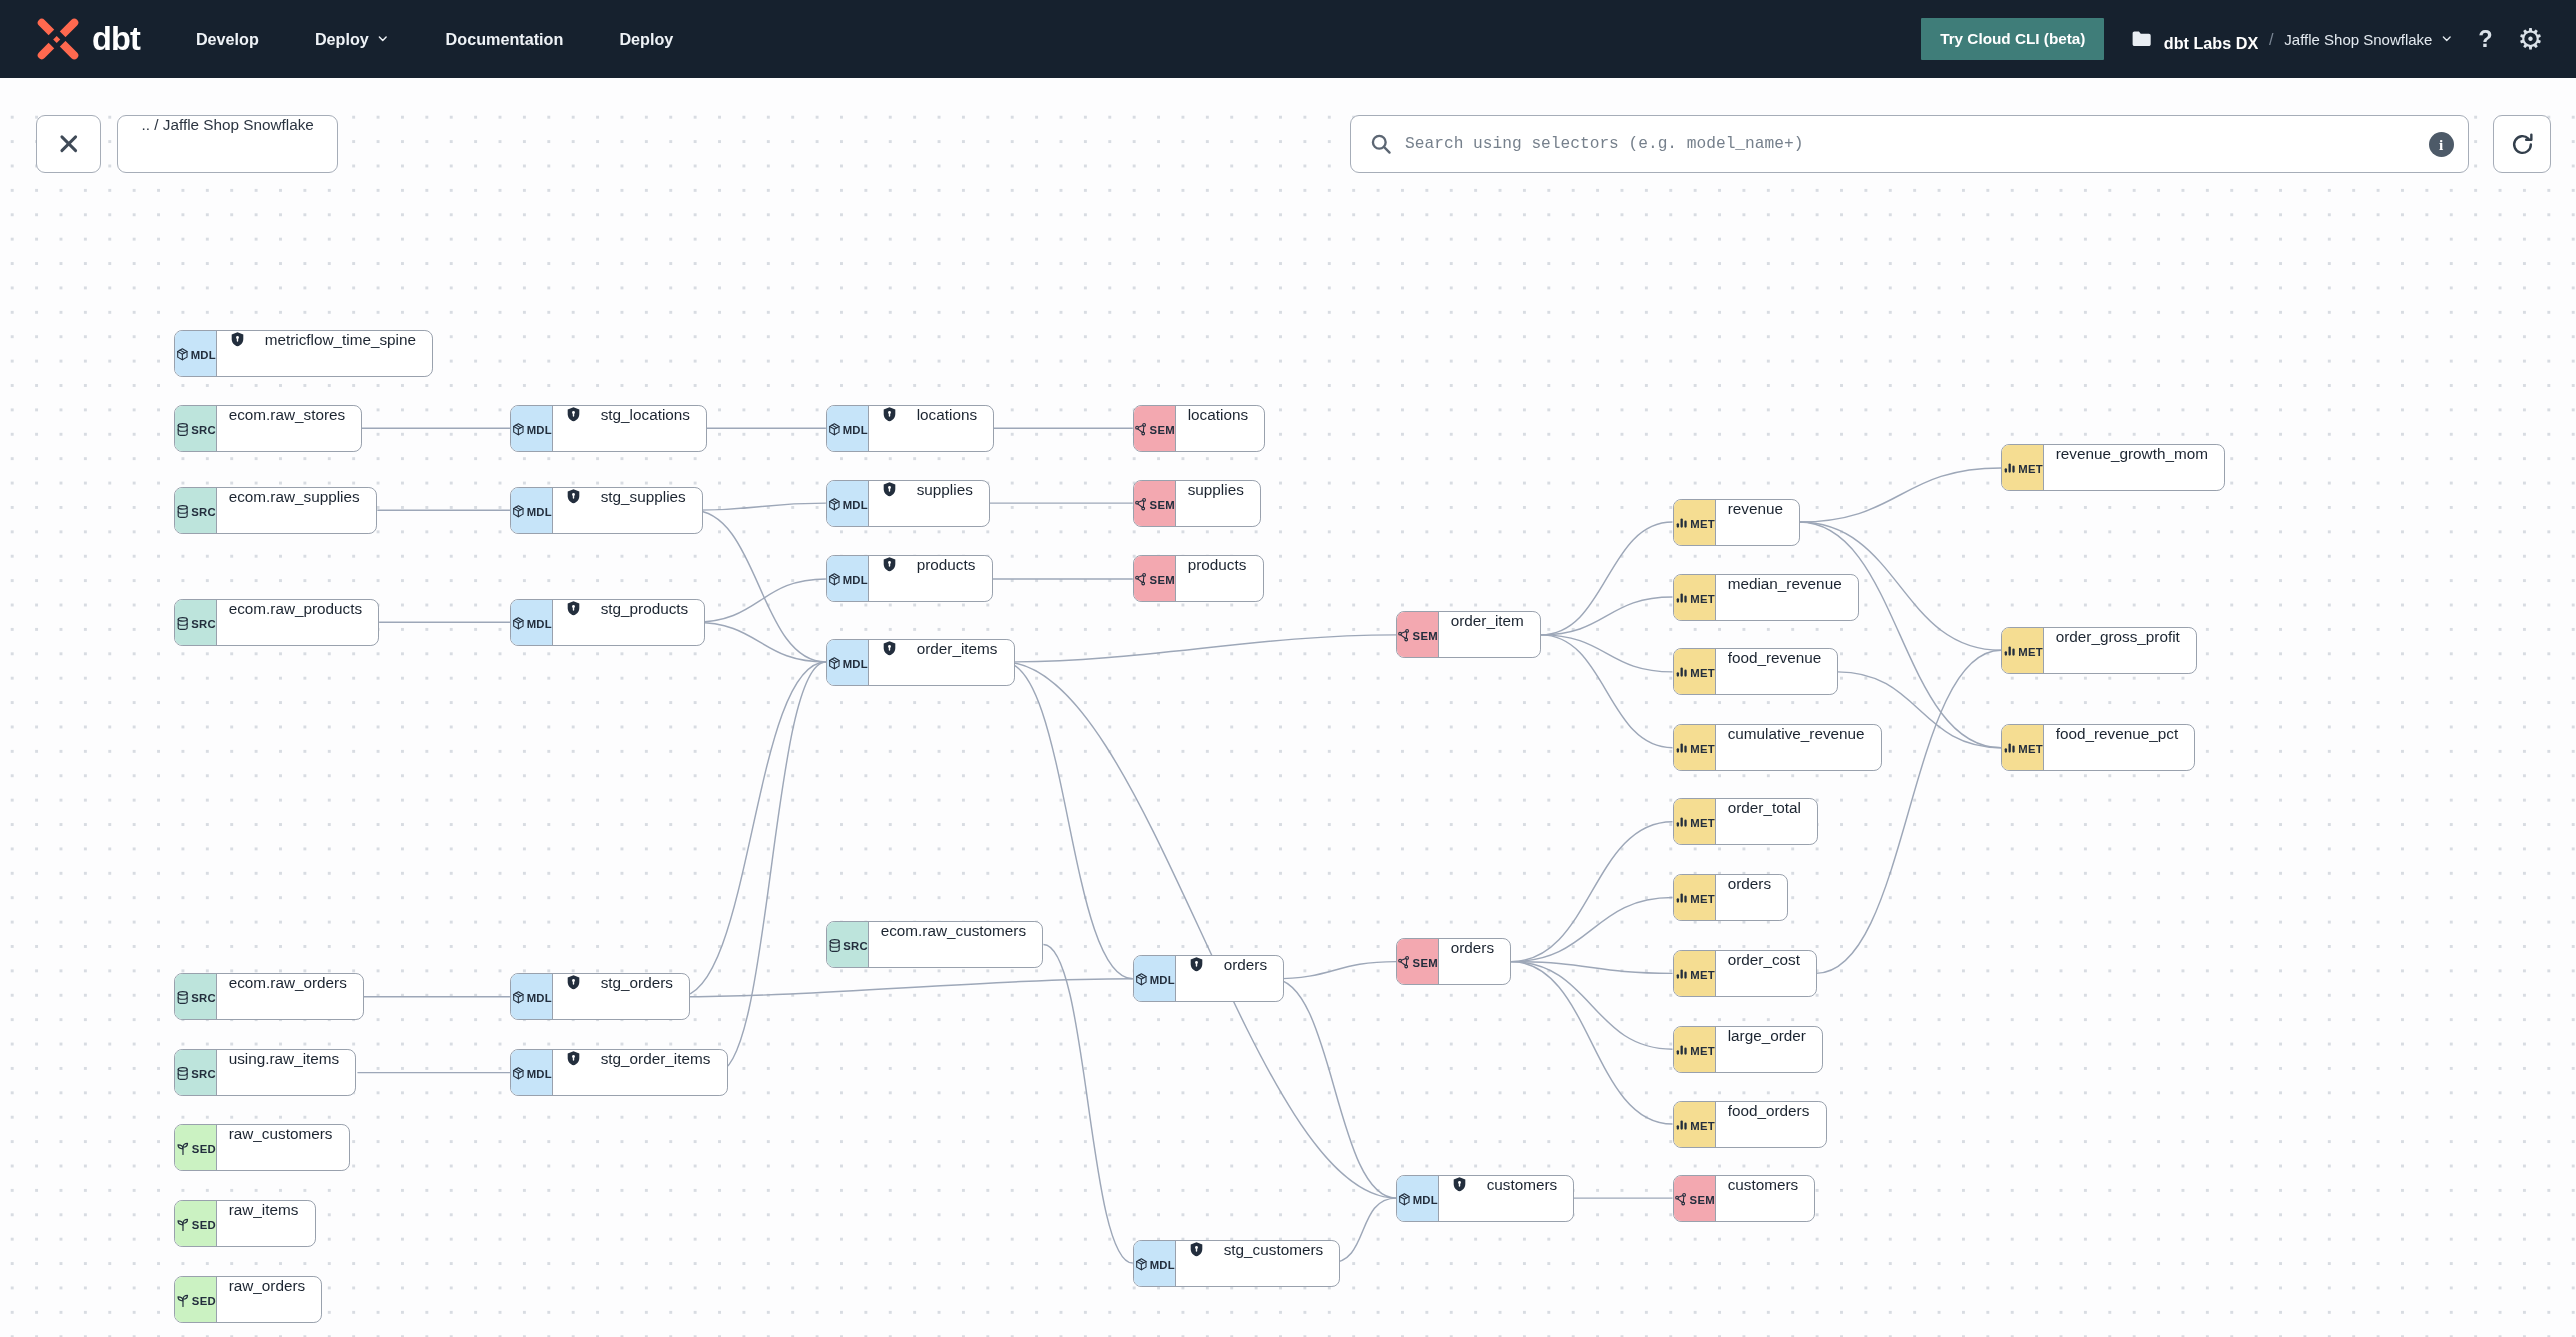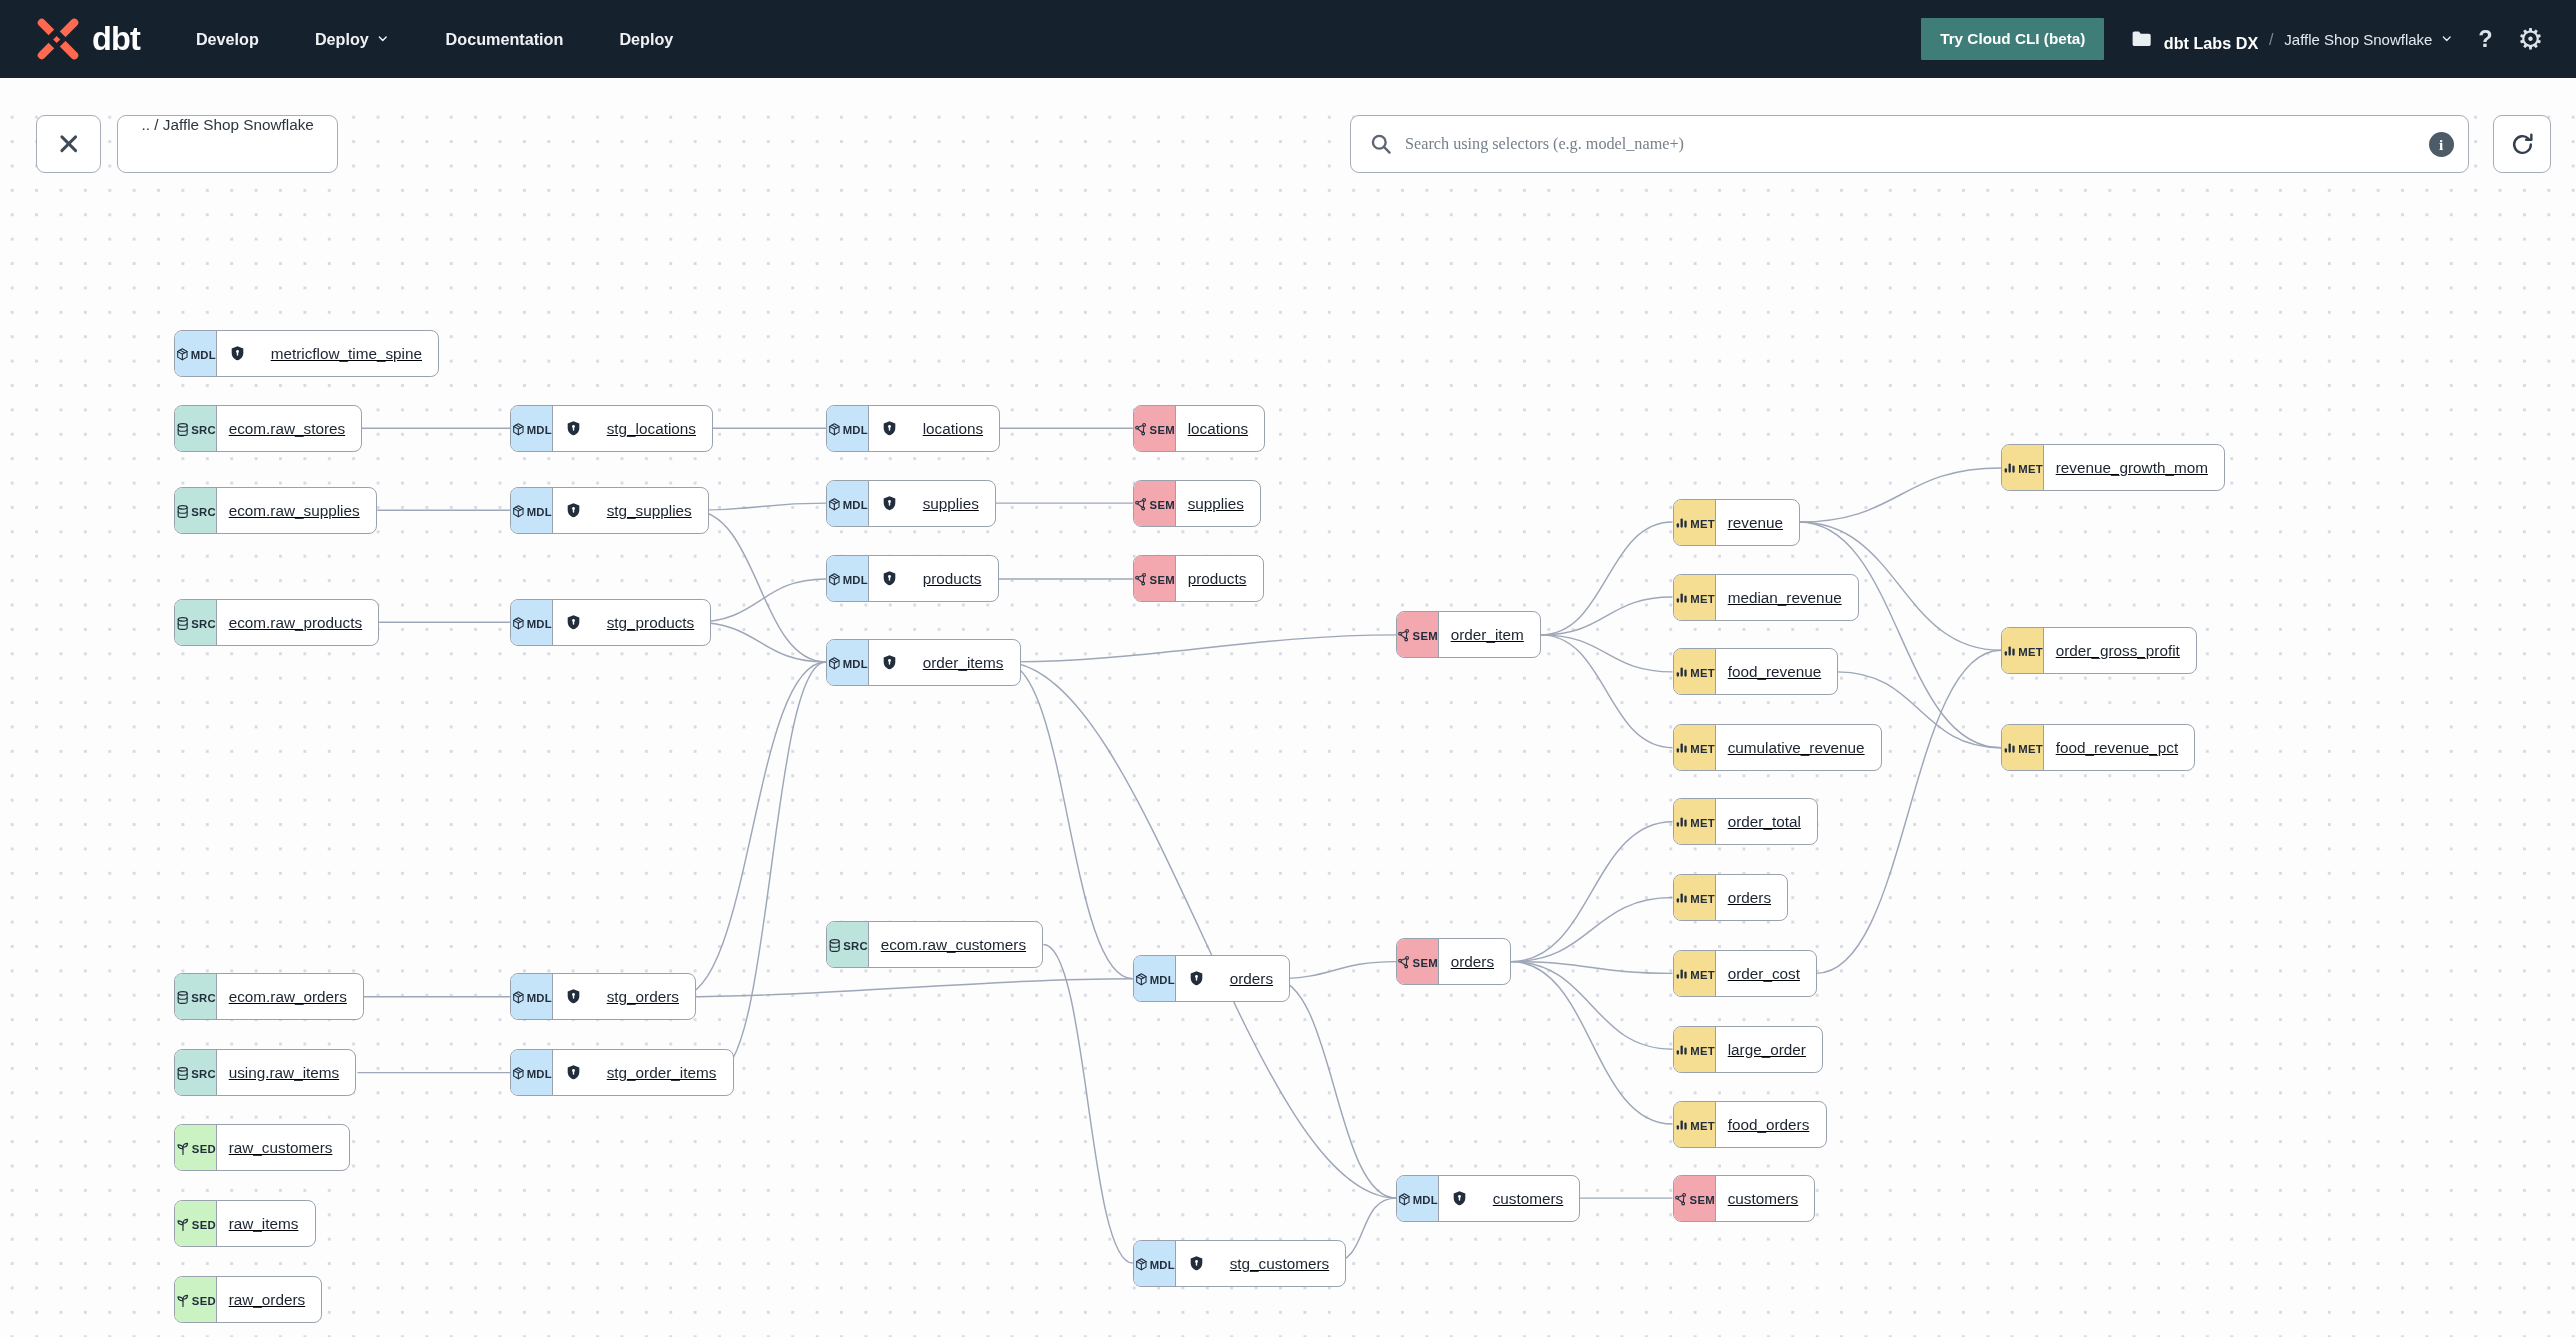--- a/index.html
+++ b/index.html
@@ -47,40 +47,40 @@
   
   .tool { position:absolute; background:#fff; border:1.4px solid #a6adb8; border-radius:9px; }
   .close-btn { left:36px; top:37px; width:65px; height:58px; display:flex;
                align-items:center; justify-content:center; cursor:pointer; }
   .chip { left:117px; top:37px; height:58px; display:flex; 
           padding:0 23.5px; font-size:15.3px; color:#2b3440; }
   .searchbar { left:1350px; top:37px; width:1119px; height:58px; display:flex;
                align-items:center; padding:0 54px 0 18px; }
   .searchbar svg { flex:0 0 auto; }
   .searchbar input { border:none; outline:none; flex:1; font-size:16.2px; color:#737373;
-                     margin-left:12.6px; font-family:Liberation Serif, serif; background:transparent; }
+                     margin-left:12.6px; font-family:Liberation Mono, monospace; background:transparent; }
   .searchbar input::placeholder { color:#76808c; }
   .info-dot { position:absolute; right:14.4px; top:16.2px; width:25px; height:25px;
               border-radius:50%; background:#4d5a68; color:#fff; font-size:15.3px;
               font-weight:700; display:flex; align-items:center; justify-content:center;
               font-family:"Liberation Serif","DejaVu Serif",serif; cursor:pointer; }
   .refresh-btn { left:2493px; top:37px; width:58px; height:58px; display:flex;
                  align-items:center; justify-content:center; cursor:pointer; }
 
   
   .edges { position:absolute; left:0; top:0; z-index:1; }
   .edges path { stroke:#9da7b8; stroke-width:1.6; fill:none; }
   .node { position:absolute; z-index:2; display:inline-flex; height:47px;
           background:#fff; border:1.4px solid #99a1ad; border-radius:8.1px;
           overflow:hidden; white-space:nowrap; cursor:pointer; }
   .ntype { width:42px; flex:0 0 42px; display:flex; flex-direction:row;
            align-items:center; justify-content:center; gap:0.9px;
            border-right:1.4px solid #99a1ad; padding-top:2.7px; }
   .ntype .tlabel { font-size:11.3px; font-weight:700; color:#232e3d; letter-spacing:0.3px; }
-  .nbody { display:flex; align-items:center; padding:0 16.2px 0 11.7px; gap:25px;text-decoration:underline; }
+  .nbody { display:flex; align-items:flex-start; padding:0 16.2px 0 11.7px; gap:19px; }
   .nlabel { font-size:15.3px; color:#1b2430; font-weight:500; }
   .shield { display:flex; align-items:center; }
 </style>
 </head>
 <body>
 
 <header class="navbar">
   <div class="logo-wrap">
     <div class="logo-mark">
       <div class="blade b1"></div>

